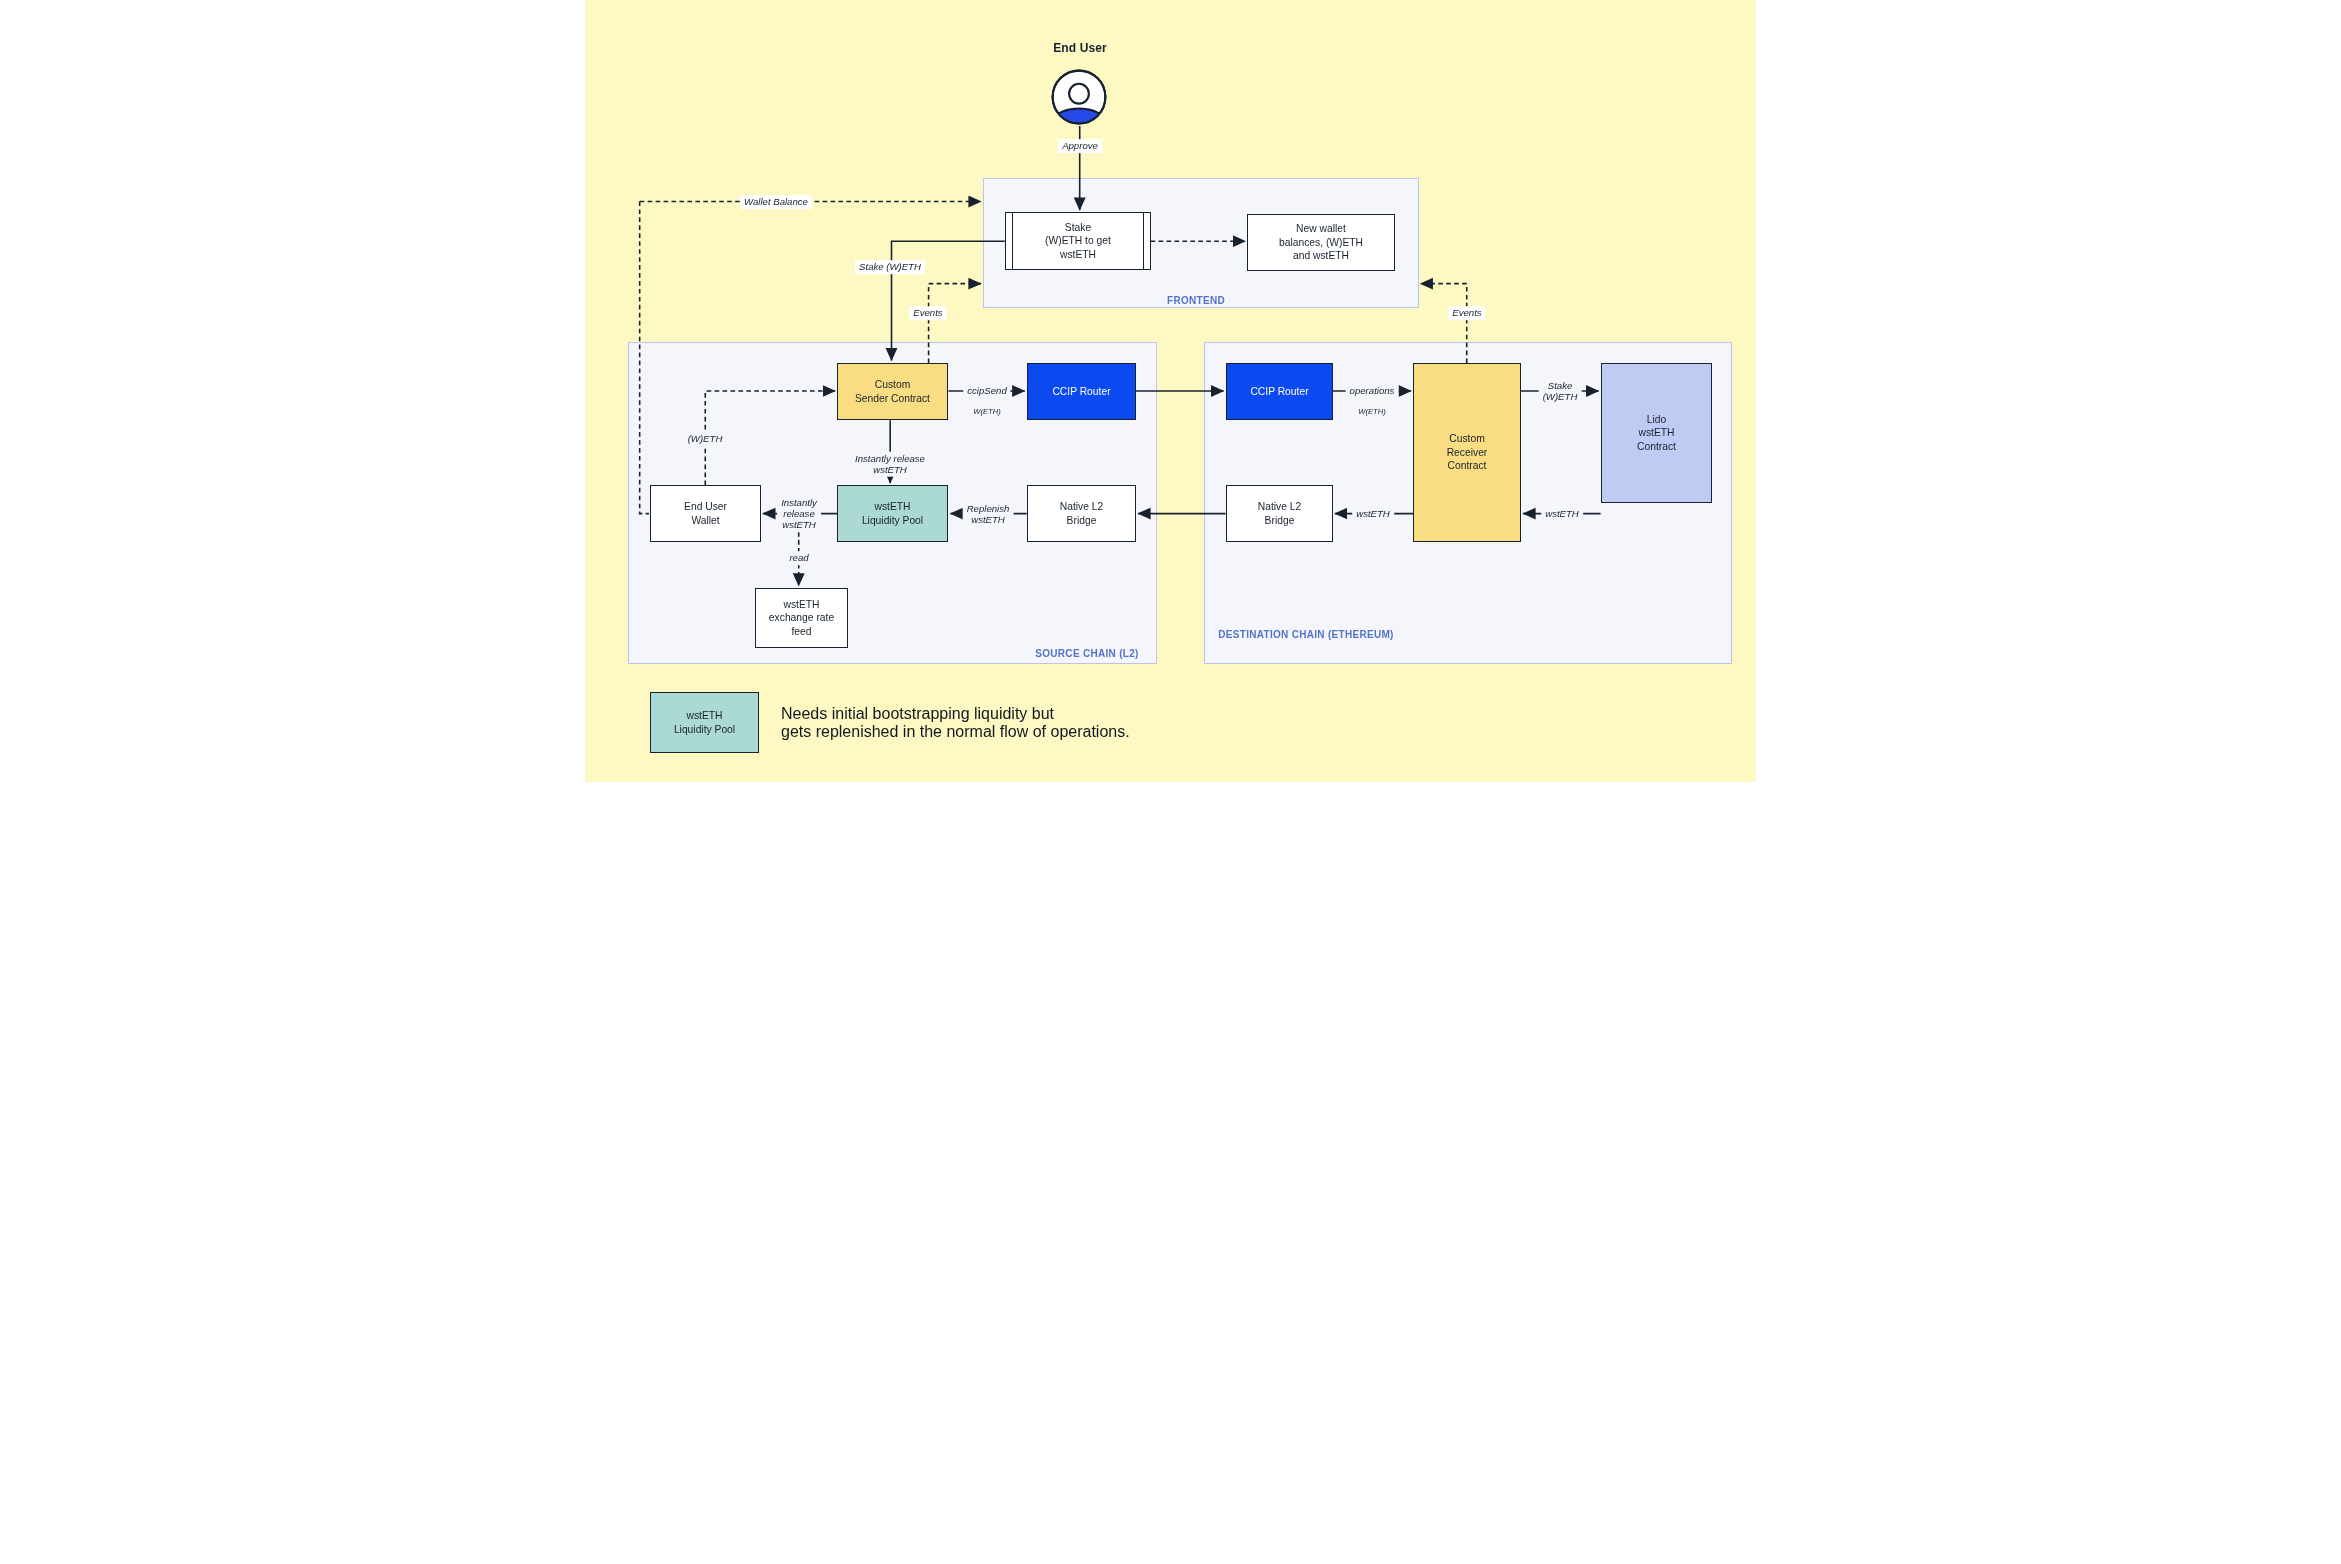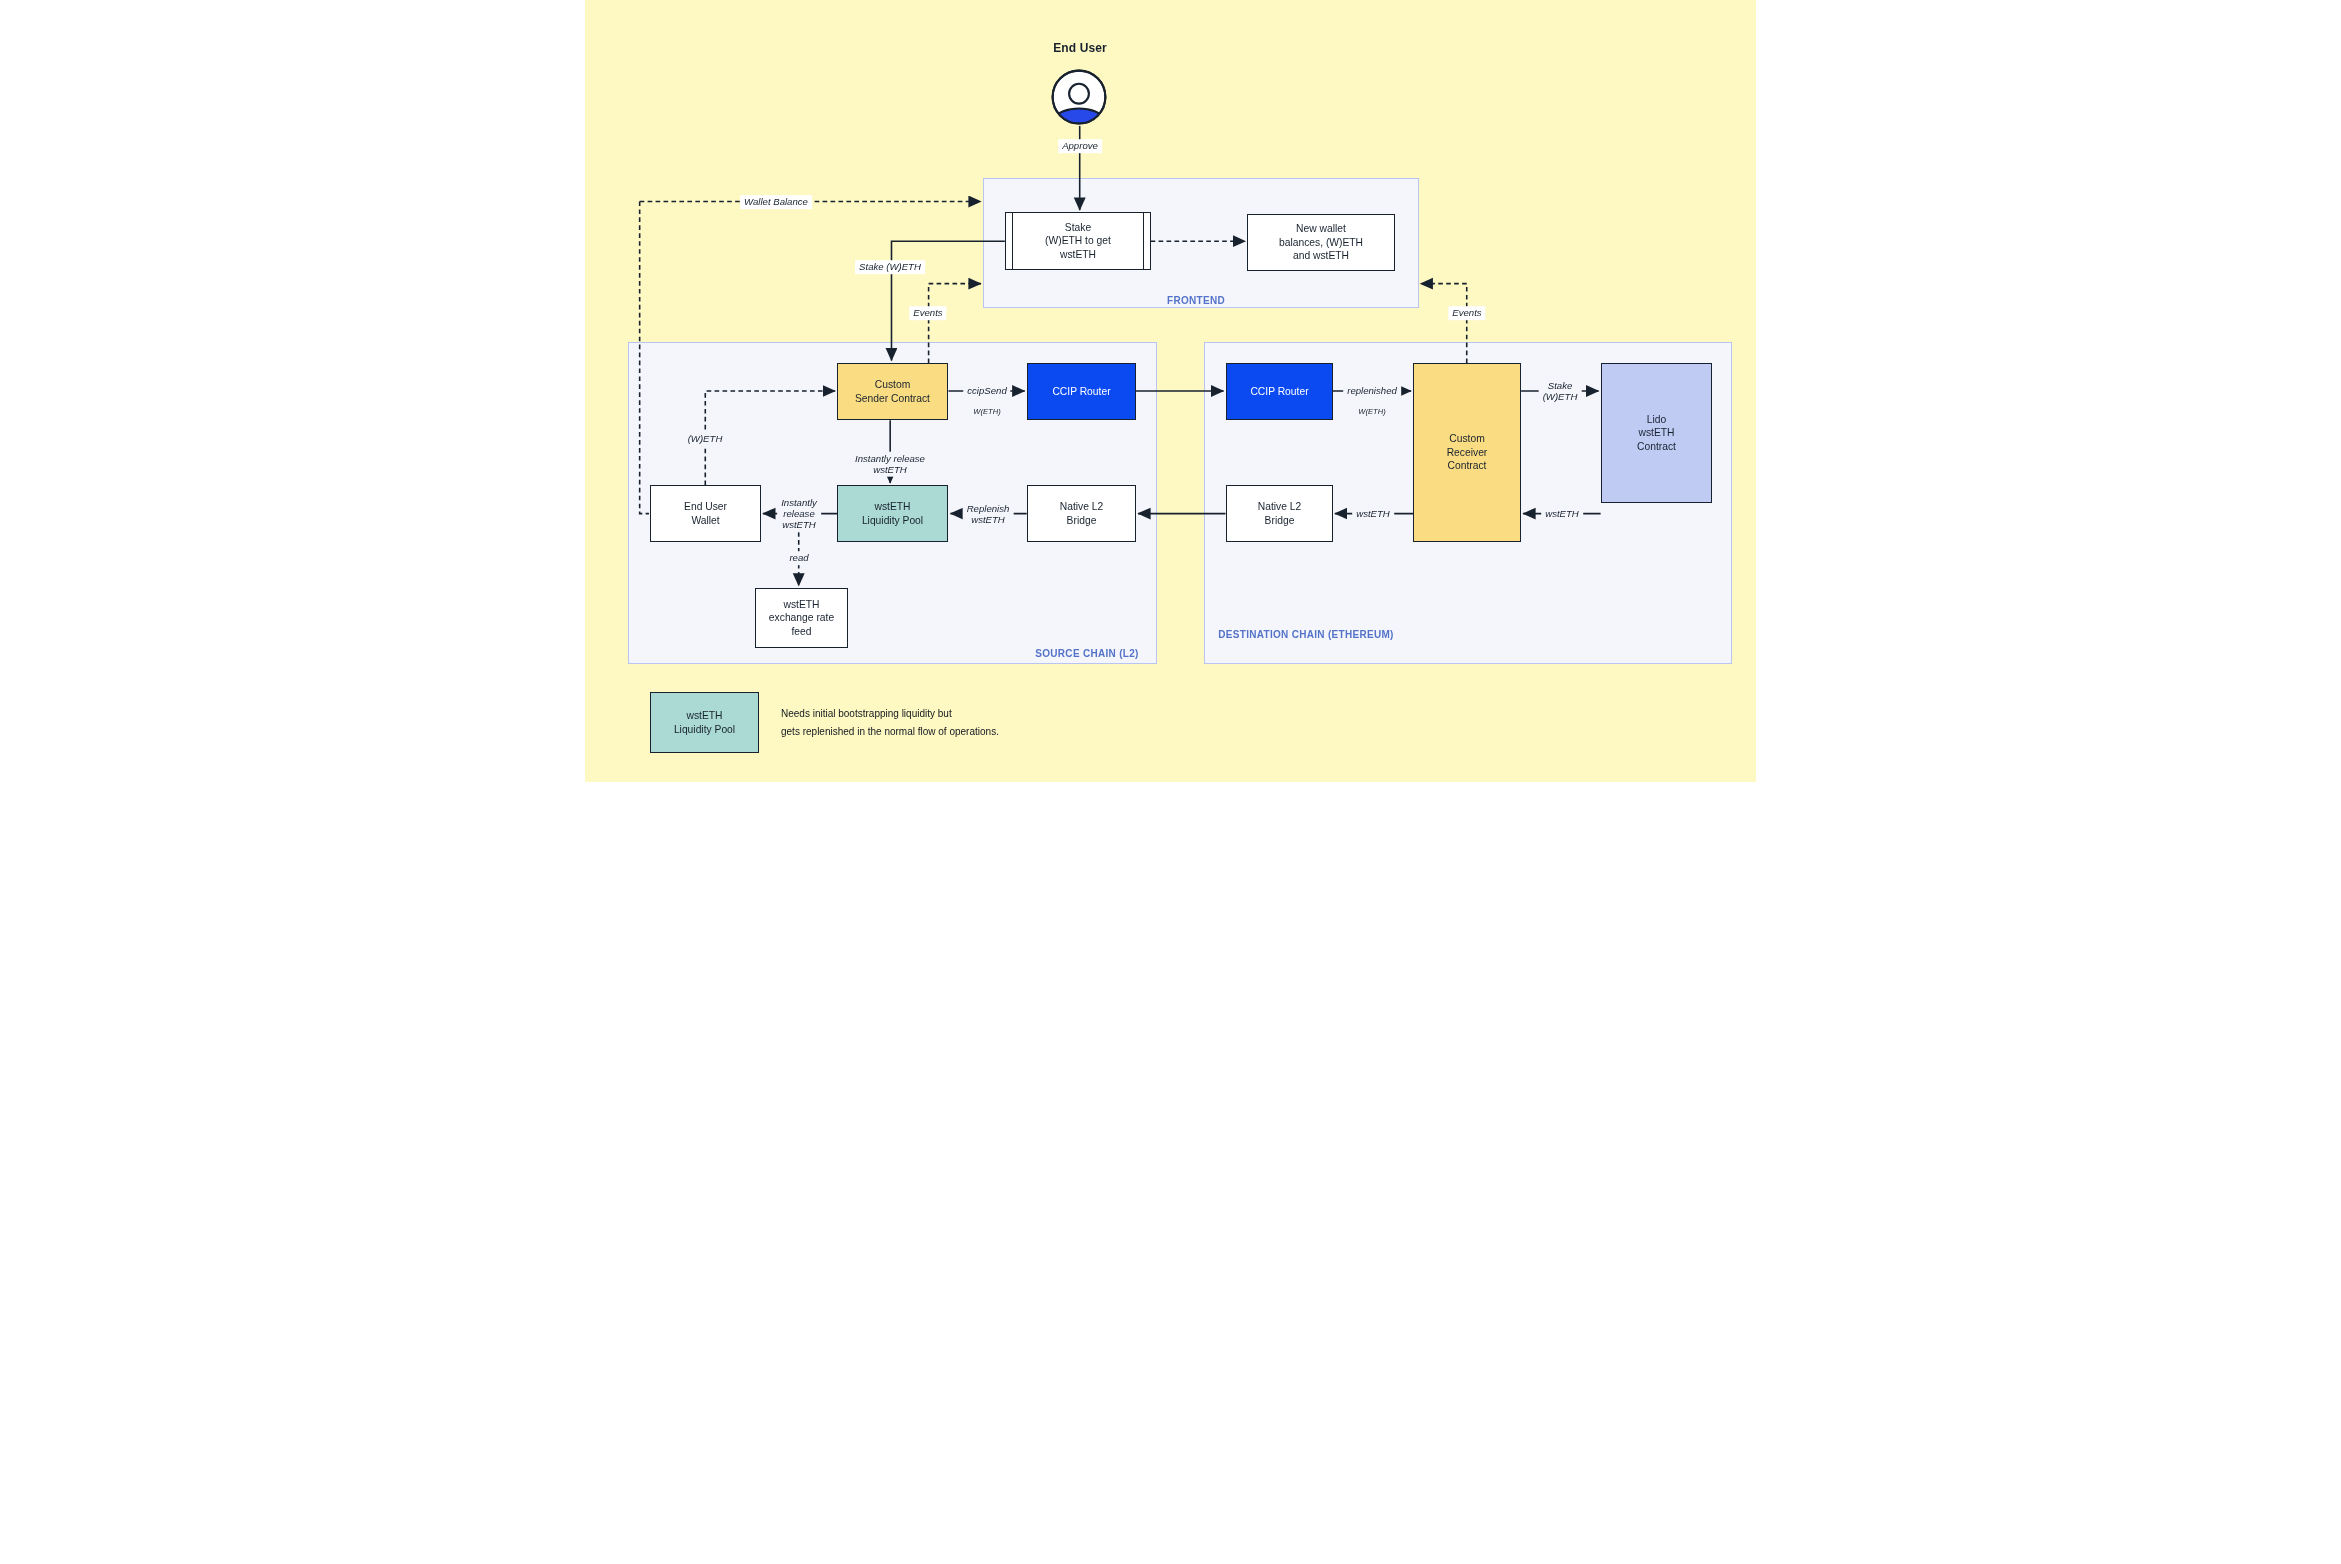--- a/index.html
+++ b/index.html
@@ -24,21 +24,21 @@
   .subbars::before,.subbars::after{content:"";position:absolute;top:0;bottom:0;width:0;
     border-left:1.6px solid var(--ink);}
   .subbars::before{left:6px;} .subbars::after{right:6px;}
   .elabel{position:absolute;transform:translate(-50%,-50%);font-style:italic;font-size:9.6px;
     line-height:1.15;text-align:center;white-space:pre-line;color:var(--ink);padding:1.3px 4px;}
   .elabel.small{font-size:7.6px;padding:0 2.7px;}
   .bg-white{background:#fff;} .bg-fill{background:var(--region-fill);}
   .enduser-title{position:absolute;transform:translate(-50%,-50%);font-weight:bold;font-size:12px;
     letter-spacing:0.1px;white-space:nowrap;}
   .persona{position:absolute;}
-  .legend-note{position:absolute;font-size:10px;line-height:18px;white-space:pre-line;color:#12181f;}
+  .legend-note{position:absolute;font-size:16px;line-height:18px;white-space:pre-line;color:#12181f;}
 </style>
 </head>
 <body>
 
 <div class="canvas">
 
   <div class="region" style="left:398px;top:178px;width:436px;height:130px;"></div>
   <div class="region" style="left:43px;top:342px;width:529px;height:322px;"></div>
   <div class="region" style="left:619px;top:342px;width:528px;height:322px;"></div>
 
@@ -123,21 +123,21 @@
 Bridge</div>
   <div class="region-label" style="left:721px;top:626px;">DESTINATION CHAIN (ETHEREUM)</div>
 
   <div class="elabel bg-white" style="left:495px;top:146px;">Approve</div>
   <div class="elabel bg-white" style="left:191px;top:202px;">Wallet Balance</div>
   <div class="elabel bg-white" style="left:305px;top:267px;">Stake (W)ETH</div>
   <div class="elabel bg-white" style="left:343px;top:313px;">Events</div>
   <div class="elabel bg-white" style="left:882px;top:313px;">Events</div>
   <div class="elabel bg-fill" style="left:402px;top:391px;">ccipSend</div>
   <div class="elabel small" style="left:402px;top:412px;">W(ETH)</div>
-  <div class="elabel bg-fill" style="left:787px;top:391px;">replenished</div>
+  <div class="elabel bg-fill" style="left:787px;top:391px;">operations</div>
   <div class="elabel small" style="left:787px;top:412px;">W(ETH)</div>
   <div class="elabel bg-fill" style="left:975px;top:391px;">Stake
 (W)ETH</div>
   <div class="elabel bg-fill" style="left:305px;top:464px;">Instantly release
 wstETH</div>
   <div class="elabel bg-fill" style="left:120px;top:439px;">(W)ETH</div>
   <div class="elabel bg-fill" style="left:214px;top:514px;">Instantly
 release
 wstETH</div>
   <div class="elabel bg-fill" style="left:403px;top:514px;">Replenish

